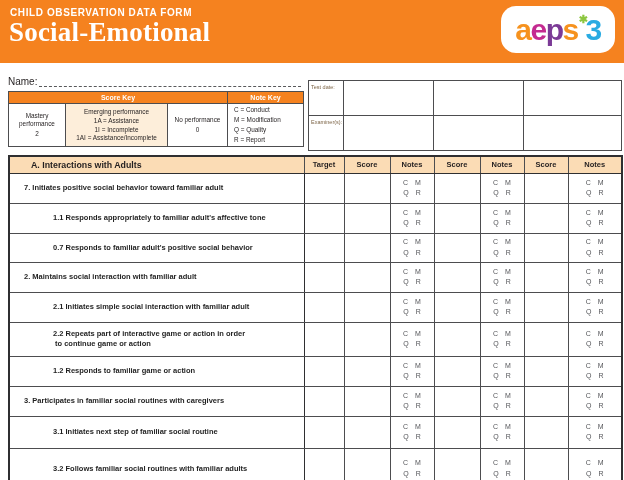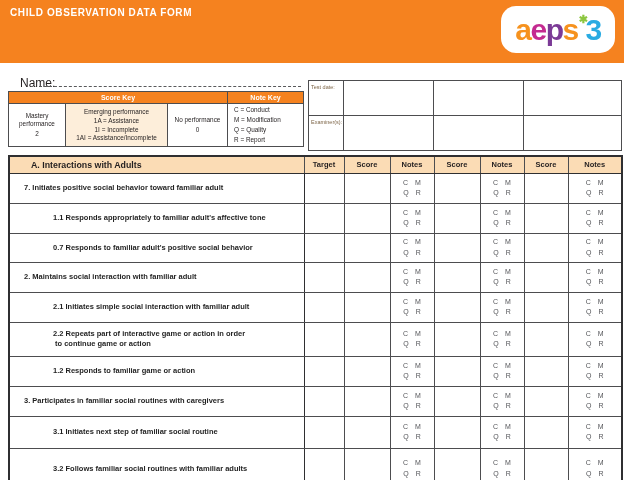--- a/index.html
+++ b/index.html
@@ -24,21 +24,21 @@
     position:absolute; left:501px; top:6px; width:114px; height:47px;
     background:#ffffff; border-radius:15px; display:flex; align-items:center;
     justify-content:center; line-height:1;
   }
   .logo span { font-weight:bold; font-size:30px; letter-spacing:-1.5px; }
   .lg-a { color:#F6921E; } .lg-e { color:#C42A90; } .lg-p { color:#7B3A96; }
   .lg-s { color:#F6921E; } .lg-3 { color:#29ABE2; }
   .lg-star { color:#8CC63F; font-size:11px !important; position:relative; top:-10px; margin:0 -1px 0 1px; }
 
   
-  .name-label { position:absolute; left:20px; top:76px; font-size:12px; color:#231F20;text-align:right; }
+  .name-label { position:absolute; left:8px; top:76px; font-size:10px; color:#231F20;text-align:right; }
   .name-line {
     position:absolute; left:39px; top:76px; width:262px; height:11px;
     border-bottom:1px dashed #58595B;
   }
 
   
   table { border-collapse:collapse; table-layout:fixed; }
   td, th { border:1px solid #4d4d4f; }
 
   
@@ -78,20 +78,21 @@
   .notes div { word-spacing:5px; }
   .thick { border-left:1.5px solid #2f2f31; }
 </style>
 </head>
 <body>
 
 <div id="page">
 
   <div class="banner">
     <div class="kicker">CHILD OBSERVATION DATA FORM</div>
+    <div class="title">Social-Emotional</div>
     <div class="logo">
       <span class="lg-a">a</span>
         <span class="lg-e">e</span>
         <span class="lg-p">p</span>
         <span class="lg-s">s</span>
         <span class="lg-star">✱</span>
         <span class="lg-3">3</span>
     </div>
   </div>
 

